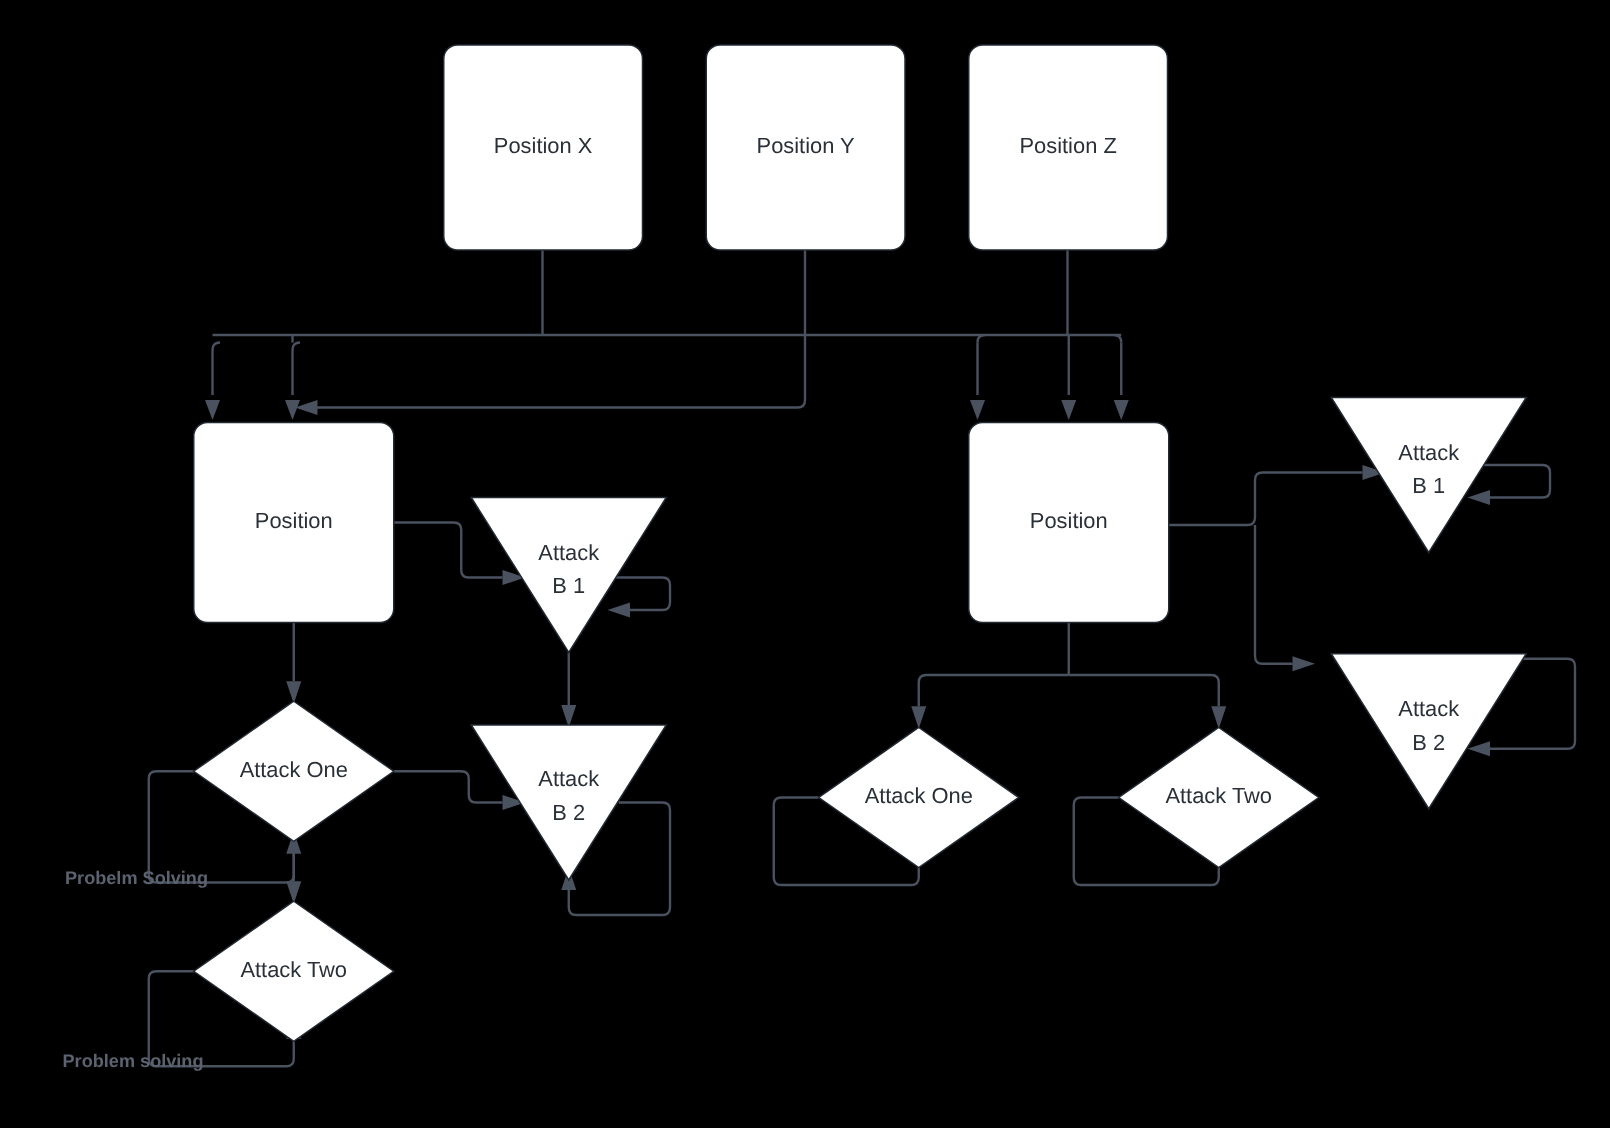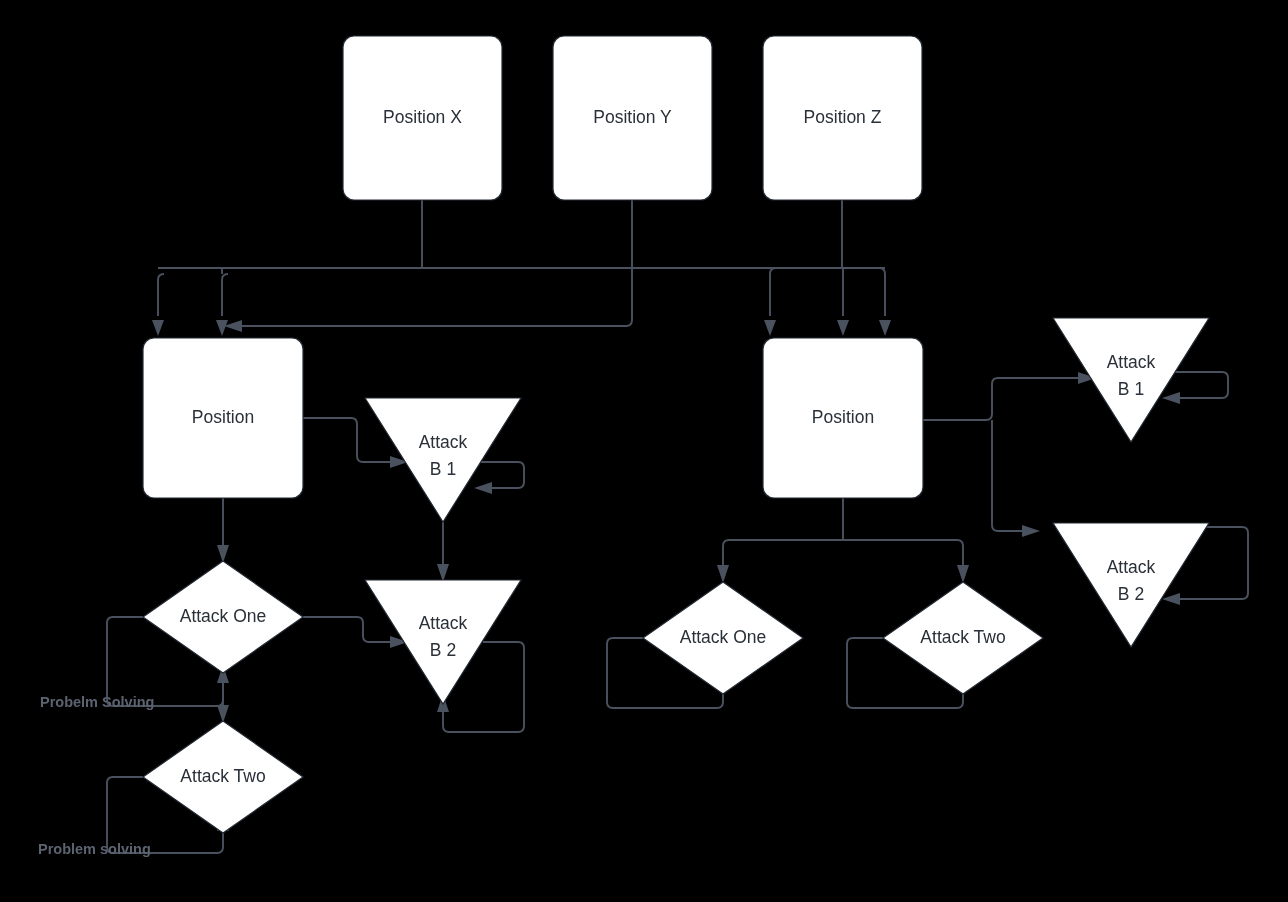--- a/index.html
+++ b/index.html
@@ -12,20 +12,21 @@
     width: 1288px;
     height: 902px;
     overflow: hidden;
     font-family: "Liberation Sans", sans-serif;
   }
   #diagram-canvas {
     position: relative;
     width: 1176px;
     height: 902px;
     background: #000000;
+    margin-left: 12px;
   }
   svg.diagram {
     position: absolute;
     top: 0;
     left: 0;
     width: 1288px;
     height: 902px;
     display: block;
   }
   .shape-fill {

